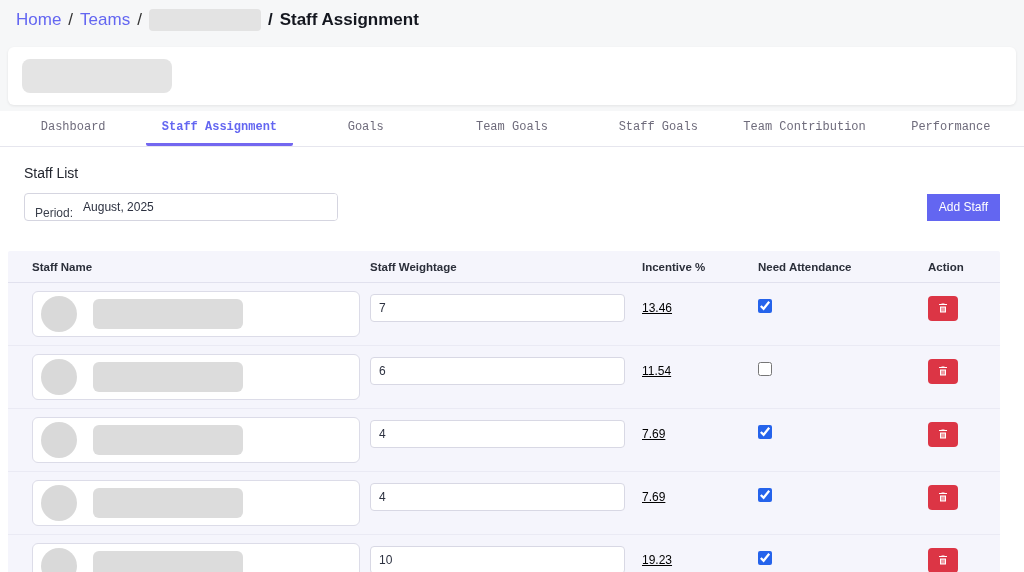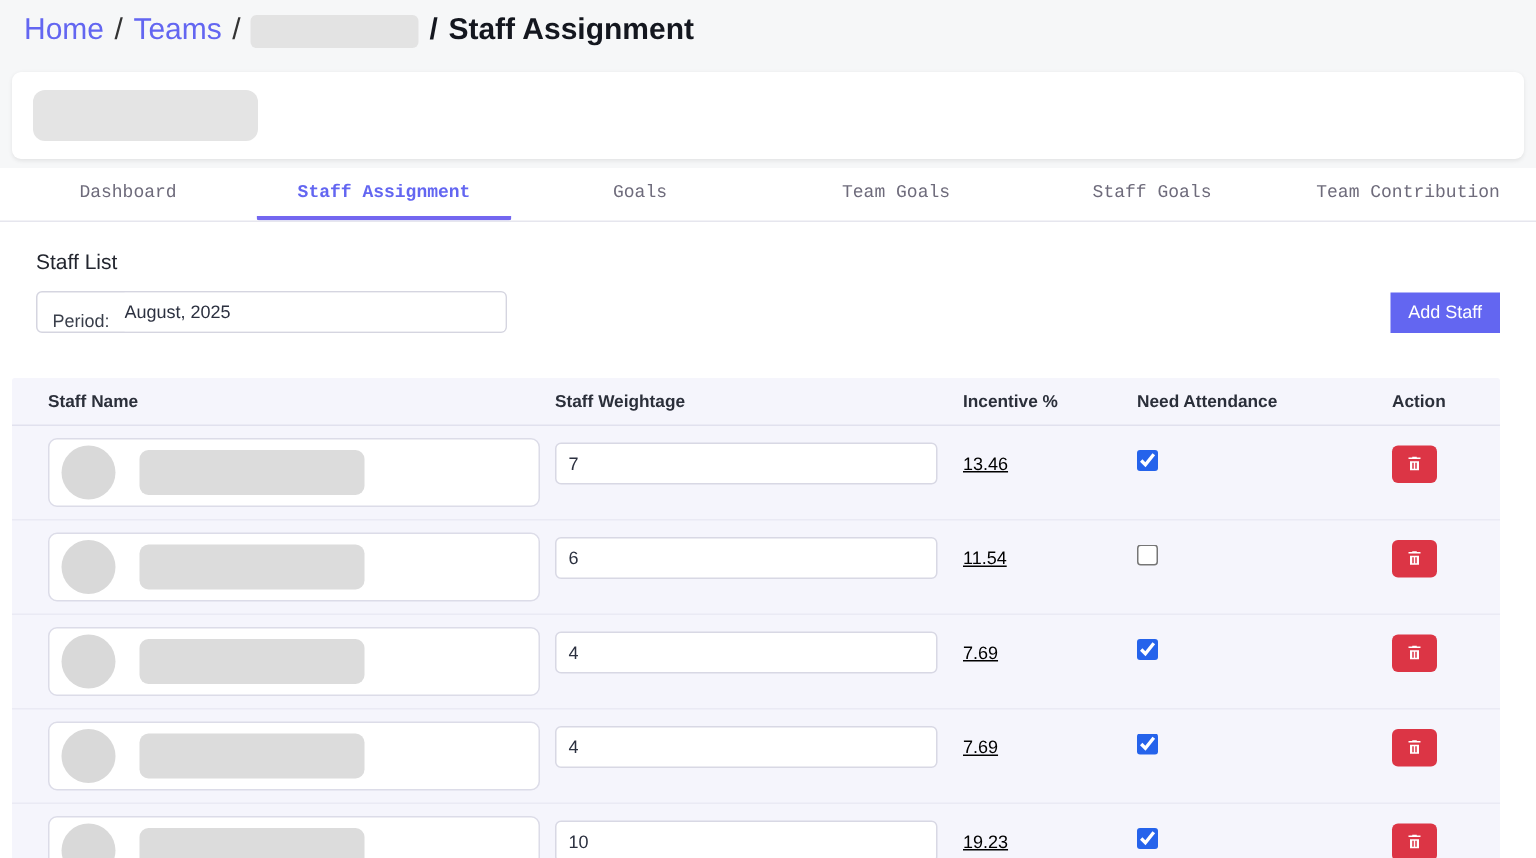--- a/index.html
+++ b/index.html
@@ -7,21 +7,21 @@
   body {
     font-family: "Liberation Sans", sans-serif;
     background: #f6f7f8;
     color: #1f2430;
   }
 
   
   .breadcrumb {
     display: flex; align-items: center; gap: 7px;
     padding: 9px 16px 6px 16px;
-    font-size: 20px;
+    font-size: 17px;
   }
   .breadcrumb a { color: #6366f1; text-decoration: none; cursor: pointer; }
   .breadcrumb .sep { color: #333; }
   .redacted-pill {
     display: inline-block; width: 112px; height: 22px;
     background: #e3e3e3; border-radius: 4px;
   }
   .breadcrumb .current { font-weight: bold; color: #14171f; }
 
   
@@ -171,20 +171,21 @@
   <div class="team-name-block"></div>
 </div>
 
 <div class="tabs">
   <div class="tab">Dashboard</div>
   <div class="tab active">Staff Assignment</div>
   <div class="tab">Goals</div>
   <div class="tab">Team Goals</div>
   <div class="tab">Staff Goals</div>
   <div class="tab">Team Contribution</div>
+  <div class="tab">Performance</div>
 </div>
 
 <div class="content">
 
   <div class="section-title">Staff List</div>
 
   <div class="controls-row">
     <div class="period-group">
       <span class="period-label">Period:</span>
       <input class="period-input" type="text" value="August, 2025" style="">

